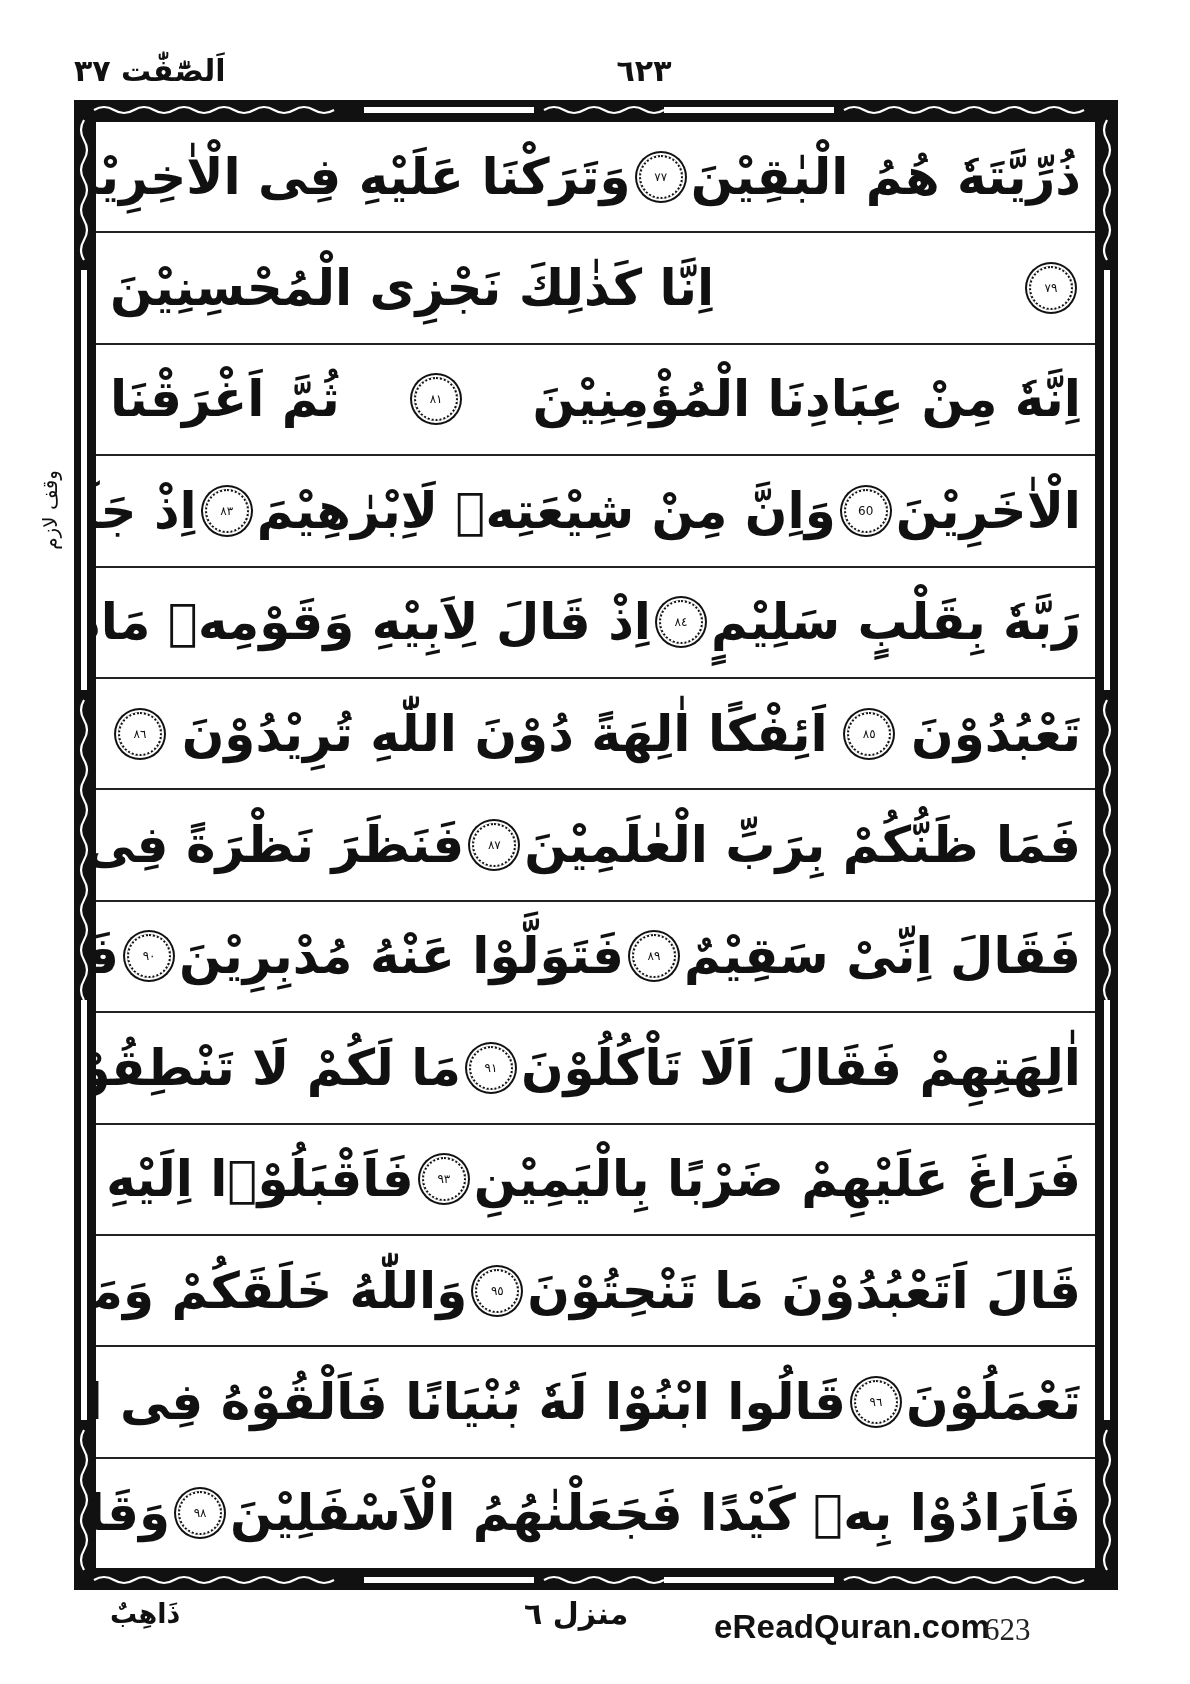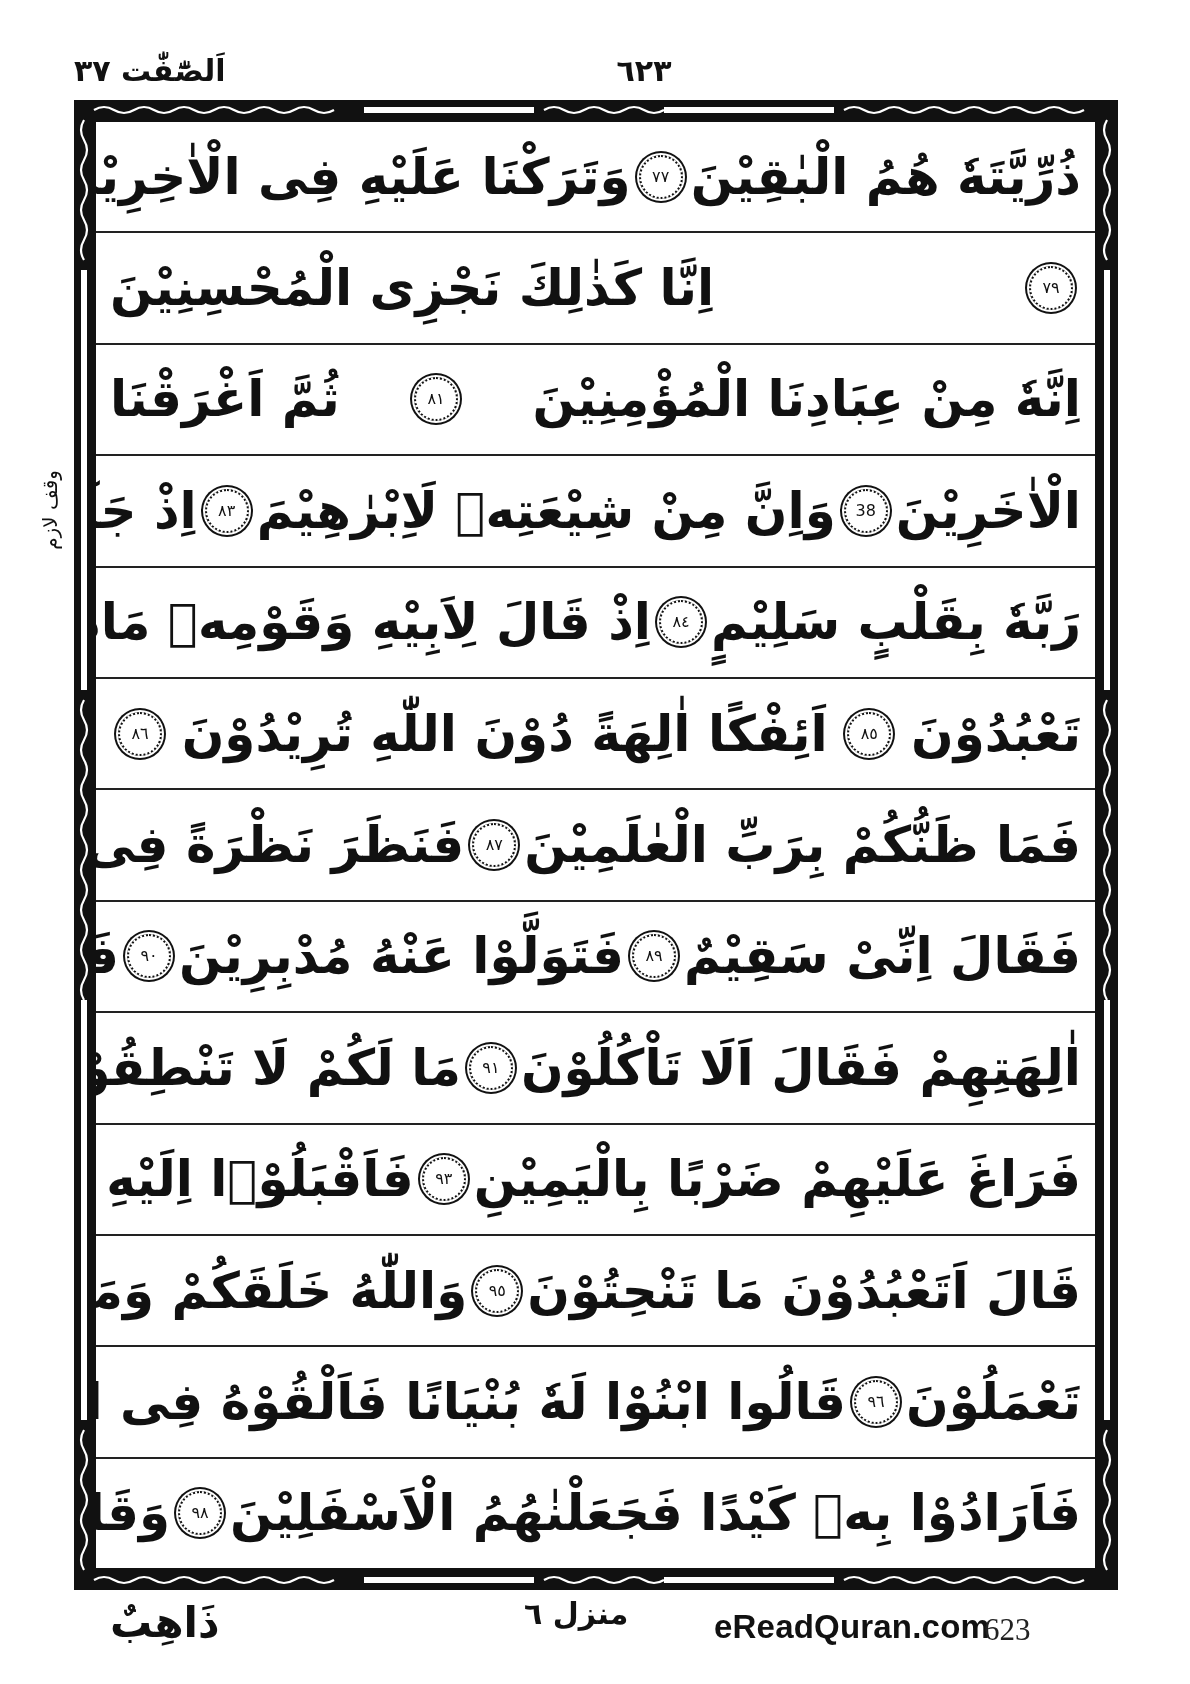--- a/index.html
+++ b/index.html
@@ -13,27 +13,27 @@
 
   .frame { position: absolute; left: 74px; top: 100px; width: 1044px; height: 1490px; box-sizing: border-box; background: #111; }
   .border-ornament { position: absolute; inset: 0; }
   .inner { position: absolute; left: 20px; top: 20px; right: 21px; bottom: 20px; background: #fff; border: 2px solid #111; box-sizing: border-box; }
 
   .lines { position: absolute; inset: 0; display: flex; flex-direction: column; }
   .line { flex: 1 1 0; border-bottom: 2px solid #222; display: flex; align-items: center; justify-content: center; padding: 0 14px; box-sizing: border-box; overflow: hidden; }
   .line:last-child { border-bottom: none; }
   .line-text { direction: rtl; font-family: "DejaVu Sans", sans-serif; font-weight: bold; font-size: 50px; line-height: 1; white-space: nowrap; text-align: justify; width: 100%; display: flex; justify-content: space-between; align-items: center; }
   .seg { display: inline-block; }
-  .ayah { display: inline-flex; align-items: center; justify-content: center; width: 40px; height: 40px; border-radius: 50%; border: 2px dotted #111; box-shadow: 0 0 0 2px #fff, 0 0 0 4px #111; font-size: 16px; font-weight: normal; margin: 0 8px; flex-shrink: 0; }
+  .ayah { display: inline-flex; align-items: center; justify-content: center; width: 40px; height: 40px; border-radius: 50%; border: 2px dotted #111; box-shadow: 0 0 0 2px #fff, 0 0 0 4px #111; font-size: 12px; font-weight: normal; margin: 0 8px; flex-shrink: 0; }
 
   .side-note { position: absolute; left: 30px; top: 455px; width: 40px; height: 110px; display: flex; align-items: center; justify-content: center; }
   .side-note span { transform: rotate(-90deg); white-space: nowrap; font-size: 20px; direction: rtl; }
 
   .footer { position: absolute; top: 1596px; left: 74px; width: 1044px; height: 70px; }
-  .ft-catchword { position: absolute; left: 36px; top: 2px; font-size: 42px; font-weight: bold; direction: rtl; }
+  .ft-catchword { position: absolute; left: 36px; top: 2px; font-size: 27px; font-weight: bold; direction: rtl; }
   .ft-manzil { position: absolute; left: 450px; top: 0; font-size: 30px; font-weight: bold; direction: rtl; }
   .ft-site { position: absolute; left: 640px; top: 12px; font-family: "Liberation Sans", sans-serif; font-size: 33px; font-weight: bold; color: #111; letter-spacing: 0.2px; text-align: right; }
   .ft-page { position: absolute; left: 910px; top: 16px; font-family: "Liberation Serif", serif; font-size: 31px; color: #222; }
 </style>
 </head>
 <body>
 
 <div class="header">
   <div class="hd hd-center">٦٢٣</div>
   <div class="hd hd-left">اَلصّٰٓفّٰت ٣٧</div>
@@ -97,21 +97,21 @@
           <div class="line-text">
         <span class="seg">اِنَّهٗ مِنْ عِبَادِنَا الْمُؤْمِنِيْنَ</span>
         <span class="ayah">٨١</span>
         <span class="seg">ثُمَّ اَغْرَقْنَا</span>
       </div>
         </div>
 
       <div class="line">
           <div class="line-text">
         <span class="seg">الْاٰخَرِيْنَ</span>
-        <span class="ayah">38</span>
+        <span class="ayah">60</span>
         <span class="seg">وَاِنَّ مِنْ شِيْعَتِهٖ لَاِبْرٰهِيْمَ</span>
         <span class="ayah">٨٣</span>
         <span class="seg">اِذْ جَآءَ</span>
       </div>
         </div>
 
       <div class="line">
           <div class="line-text">
         <span class="seg">رَبَّهٗ بِقَلْبٍ سَلِيْمٍ</span>
         <span class="ayah">٨٤</span>

